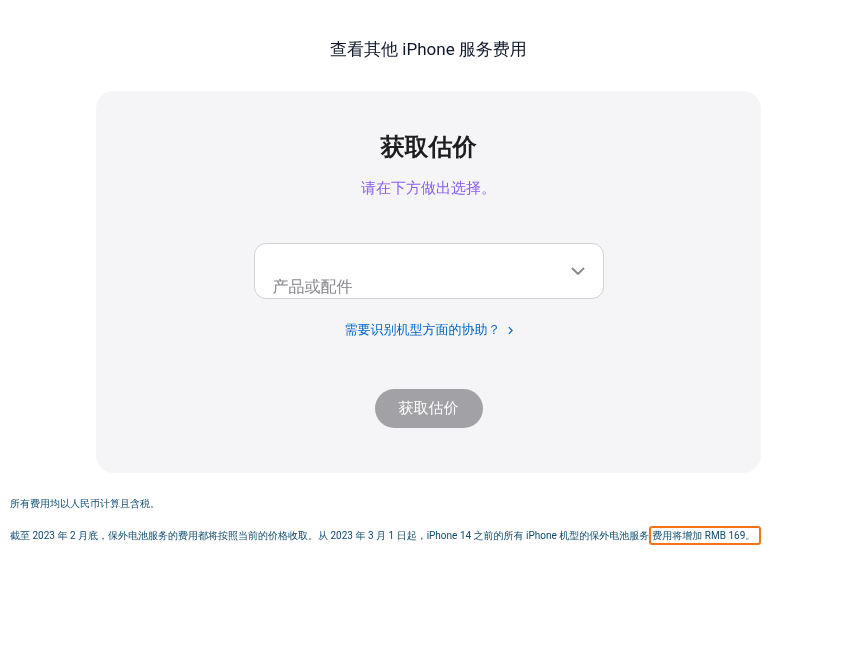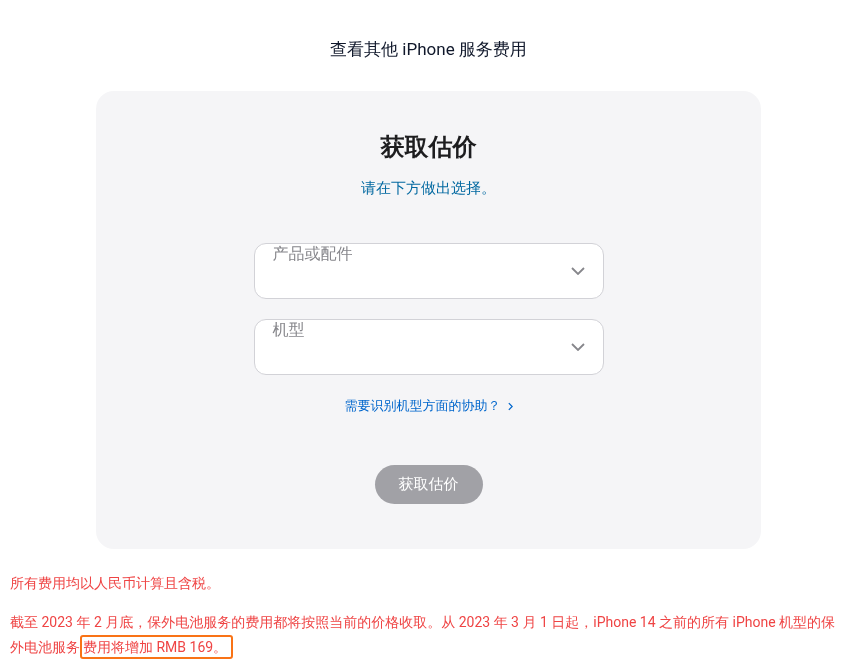--- a/index.html
+++ b/index.html
@@ -33,41 +33,41 @@
       text-align: center;
     }
     .card-title {
       font-size: 24px;
       font-weight: 600;
       color: #1d1d1f;
       margin-bottom: 16px;
     }
     .card-subtitle {
       font-size: 15px;
-      color: #0369a1;
+      color: #8b5cf6;
       margin-bottom: 45px;
     }
     .select-wrapper {
       position: relative;
       width: 350px;
       margin: 0 auto 20px auto;
     }
     .select-box {
       width: 100%;
       height: 56px;
       background: #ffffff;
       border: 1px solid #d2d2d7;
       border-radius: 12px;
       padding: 0 44px 0 18px;
       font-size: 16px;
       color: #86868b;
       text-align: left;
       cursor: pointer;
       display: flex;
-      align-items: flex-start;
+      align-items: flex-end;
       justify-content: space-between;
       position: relative;
     }
     .select-box .chevron {
       position: absolute;
       right: 18px;
       top: 50%;
       transform: translateY(-50%);
       color: #86868b;
     }
@@ -98,22 +98,22 @@
       background: #a1a1a6;
       color: #ffffff;
       border: none;
       border-radius: 22px;
       padding: 10px 24px;
       font-size: 15px;
       cursor: pointer;
     }
     .footer-text {
       padding: 22px 10px 0 10px;
-      color: #ef4444;
-      font-size: 14px;
+      color: #0c4a6e;
+      font-size: 10px;
       line-height: 1.8;
     }
     .footer-text p {
       margin-bottom: 14px;
     }
     .highlight-box {
       display: inline;
       border: 2px solid #f97316;
       border-radius: 3px;
       padding: 2px 4px 2px 1px;
@@ -134,30 +134,20 @@
     <div class="select-box">
       <span>产品或配件</span>
       <span class="chevron">
         <svg viewBox="0 0 14 8" fill="none" stroke="currentColor" stroke-width="1.8">
           <path d="M1 1 L7 7 L13 1"></path>
         </svg>
       </span>
     </div>
   </div>
 
-  <div class="select-wrapper">
-    <div class="select-box">
-      <span>机型</span>
-      <span class="chevron">
-        <svg viewBox="0 0 14 8" fill="none" stroke="currentColor" stroke-width="1.8">
-          <path d="M1 1 L7 7 L13 1"></path>
-        </svg>
-      </span>
-    </div>
-  </div>
 
   <div class="help-link">
     <a href="#">
       <span>需要识别机型方面的协助？</span>
       <span class="chevron-right">
         <svg viewBox="0 0 6 10" fill="none" stroke="#0066cc" stroke-width="1.5">
           <path d="M1 1 L5 5 L1 9"></path>
         </svg>
       </span>
     </a>

